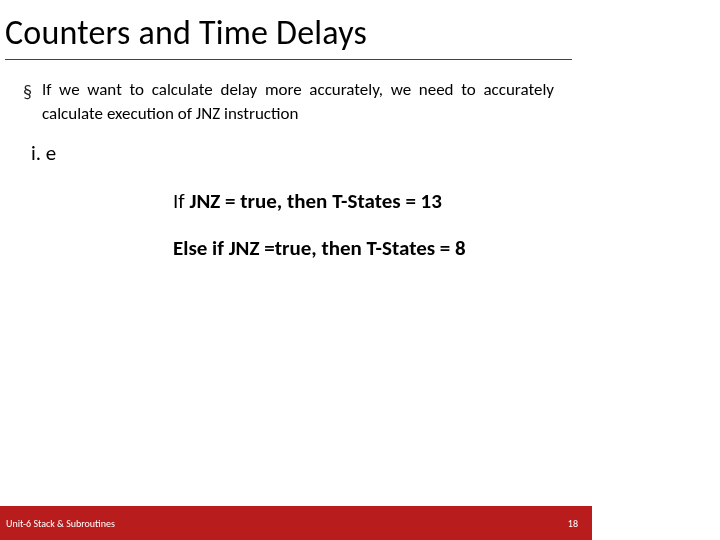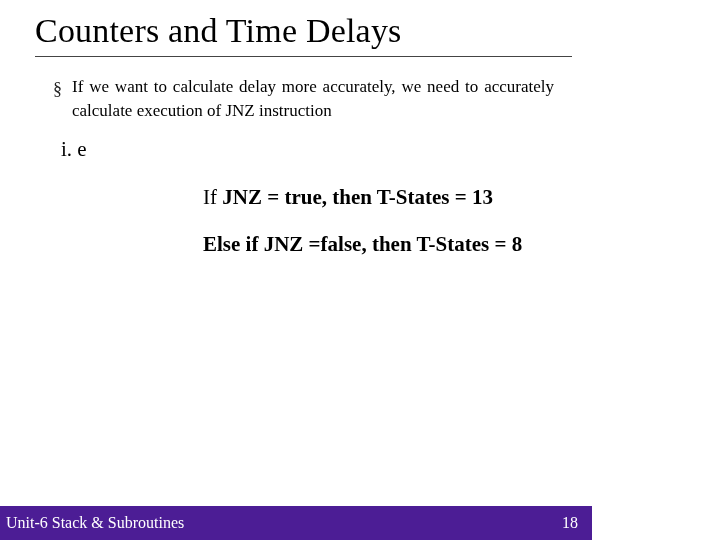--- a/index.html
+++ b/index.html
@@ -1,27 +1,27 @@
 <!DOCTYPE html>
 <html><head>
 <meta charset="utf-8">
 <style>
   * { margin: 0; padding: 0; box-sizing: border-box; }
   html, body { width: 720px; height: 540px; font-family: Calibri, Arial, sans-serif; background: #fff; color: #000; overflow: hidden; }
-  .slide { width: 592px; height: 540px; position: relative; padding: 12px 20px 0 35px; font-family: Liberation Serif, serif; }
+  .slide { width: 592px; height: 540px; position: relative; padding: 12px 20px 0 5px; }
   .title { font-size: 34px; font-weight: 400; padding-bottom: 6px; border-bottom: 1px solid #444; margin-bottom: 18px; letter-spacing: 0.2px; }
   .body { padding: 0 18px; }
   .bullet-row { display: flex; gap: 10px; }
   .bullet-mark { font-size: 18px; line-height: 1.4; color: #222; padding-top: 2px; }
   .bullet-text { font-size: 17px; line-height: 1.4; text-align: justify; text-justify: inter-word; flex: 1; }
   .ie { font-size: 21px; margin-top: 14px; margin-left: 8px; }
   .cond-block { margin-top: 22px; margin-left: 150px; font-size: 21px; line-height: 1.3; }
   .cond-line { margin-bottom: 20px; }
   .cond-line b { font-weight: 700; }
-  .footer { position: absolute; left: 0; right: 0; bottom: 0; height: 34px; background: #4c1d95; color: #fff; display: flex; align-items: center; justify-content: space-between; padding: 0 14px 0 4px; font-size: 16px; }
+  .footer { position: absolute; left: 0; right: 0; bottom: 0; height: 34px; background: #b91c1c; color: #fff; display: flex; align-items: center; justify-content: space-between; padding: 0 14px 0 4px; font-size: 10px; }
   .footer-left { padding-left: 2px; }
   .footer-center { }
   .footer-right { }
 </style>
 </head>
 <body>
 
 <div class="slide">
   <h1 class="title">Counters and Time Delays</h1>
 
@@ -31,21 +31,21 @@
       <div class="bullet-text">If we want to calculate delay more accurately, we need to accurately calculate execution of JNZ instruction</div>
     </div>
 
     <div class="ie">i. e</div>
 
     <div class="cond-block">
       <div class="cond-line">
         <span>If </span><b><span>JNZ = true</span></b><b><span>, then T-States = 13</span></b>
       </div>
       <div class="cond-line">
-        <b><span>Else if </span></b><b><span>JNZ =false</span></b><b><span>, then T-States = 8</span></b>
+        <b><span>Else if </span></b><b><span>JNZ =true</span></b><b><span>, then T-States = 8</span></b>
       </div>
     </div>
   </div>
 
   <div class="footer">
     <div class="footer-left">Unit-6 Stack &amp; Subroutines</div>
     <div class="footer-center">18</div>
   </div>
 </div>
 

